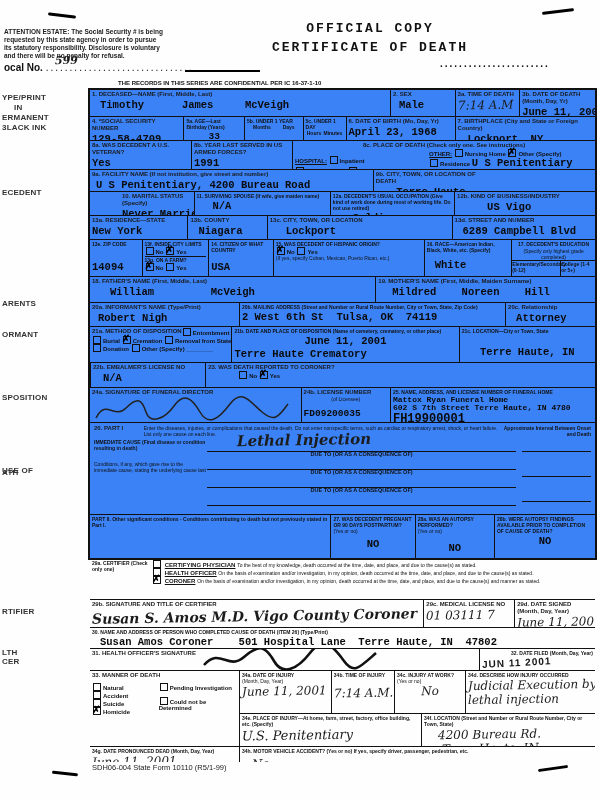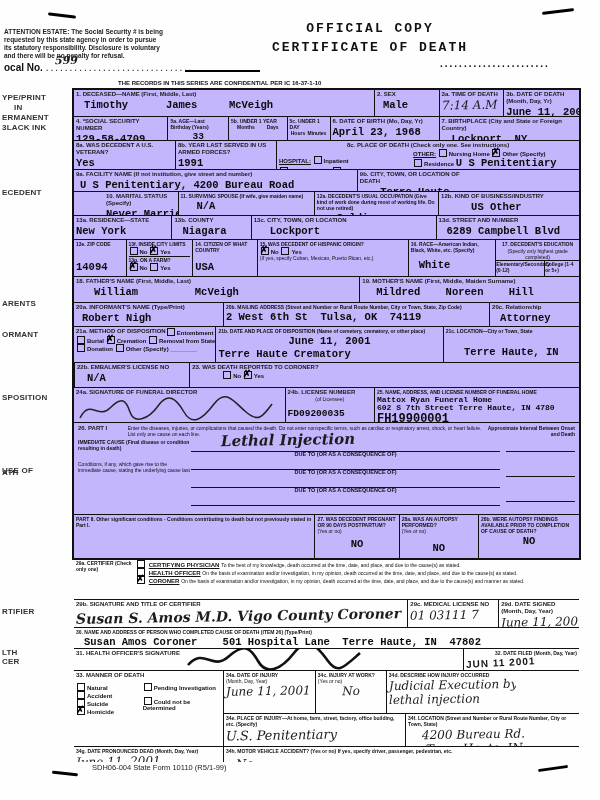--- a/index.html
+++ b/index.html
@@ -14,21 +14,21 @@
          font-family:"Liberation Mono","DejaVu Sans Mono",monospace;font-size:13px;font-weight:bold;letter-spacing:2px;line-height:1.45;}
   .localno{position:absolute;left:4px;top:62px;font-size:10px;font-weight:bold;}
   .localno .dots{letter-spacing:2px;font-weight:normal;}
   .local-val{position:absolute;left:55px;top:54px;font-family:"DejaVu Serif",serif;font-style:italic;
              font-size:19px;font-weight:bold;transform:rotate(-4deg);}
   .dotline{position:absolute;font-size:10px;letter-spacing:2px;font-weight:bold;}
   .confidential{position:absolute;left:118px;top:80px;font-size:6px;font-weight:bold;}
   
   .mlabel{position:absolute;left:2px;font-size:8px;font-weight:bold;color:#333;letter-spacing:.2px;}
   
-  .form{position:absolute;left:72px;top:88px;width:509px;height:472px;border:2px solid #111;box-sizing:border-box;background:#c4b5fd;}
+  .form{position:absolute;left:88px;top:88px;width:509px;height:472px;border:2px solid #111;box-sizing:border-box;background:#3b82f6;}
   .row{display:flex;width:100%;box-sizing:border-box;border-top:1px solid #111;}
   .row.first{border-top:none;}
   .c{box-sizing:border-box;border-left:1px solid #111;padding:1px 2px;position:relative;overflow:hidden;}
   .c.f0{border-left:none;}
   .lbl{font-size:6px;font-weight:bold;line-height:1.15;color:#1a1a1a;}
   .tiny{font-size:5px;font-weight:bold;line-height:1.2;}
   .val{font-family:"Liberation Mono","DejaVu Sans Mono",monospace;font-size:9.5px;font-weight:600;
        white-space:pre;margin-top:1px;color:#0b0b0b;}
   .val.big{font-size:10.5px;}
   .hw{font-family:"DejaVu Serif",serif;font-style:italic;color:#1c1c1c;font-size:11px;white-space:pre;transform:rotate(-1deg);}
@@ -188,21 +188,21 @@
     <div class="c" style="width:27%;">
       <div class="tiny">11. SURVIVING SPOUSE (If wife, give maiden name)</div>
       <div class="val big" style="padding-left:16px;">N/A</div>
     </div>
     <div class="c" style="width:24.6%;">
       <div class="tiny">12a. DECEDENT'S USUAL OCCUPATION (Give kind of work done during most of working life. Do not use retired)</div>
       <div class="val big" style="padding-left:20px;">Soldier</div>
     </div>
     <div class="c" style="width:27.9%;">
       <div class="lbl">12b. KIND OF BUSINESS/INDUSTRY</div>
-      <div class="val big" style="padding-left:30px;">US Other</div>
+      <div class="val big" style="padding-left:30px;">US Vigo</div>
     </div>
   </div>
 
   <div class="row" style="height:24px;">
     <div class="c f0" style="width:19.3%;">
       <div class="lbl">13a. RESIDENCE—STATE</div>
       <div class="val big">New York</div>
     </div>
     <div class="c" style="width:15.7%;">
       <div class="lbl">13b. COUNTY</div>
@@ -482,20 +482,24 @@
         </div>
       </div>
     </div>
     <div style="width:70.5%;box-sizing:border-box;border-left:1px solid #111;">
       <div class="flex" style="height:42px;border-bottom:1px solid #111;">
         <div class="c f0" style="width:25.6%;">
           <div class="tiny">34a. DATE OF INJURY</div>
           <div class="tiny" style="font-weight:normal;">(Month, Day, Year)</div>
           <div class="hw" style="font-size:12px;">June 11, 2001</div>
         </div>
+        <div class="c" style="width:17.8%;">
+          <div class="tiny">34b. TIME OF INJURY</div>
+          <div class="hw" style="font-size:12px;margin-top:8px;">7:14 A.M.</div>
+        </div>
         <div class="c" style="width:20%;">
           <div class="tiny">34c. INJURY AT WORK?</div>
           <div class="tiny" style="font-weight:normal;">(Yes or no)</div>
           <div class="hw" style="font-size:12px;text-align:center;">No</div>
         </div>
         <div class="c" style="width:36.6%;">
           <div class="tiny">34d. DESCRIBE HOW INJURY OCCURRED</div>
           <div class="hw" style="font-size:12px;">Judicial Execution by</div>
           <div class="hw" style="font-size:12px;">lethal injection</div>
         </div>

